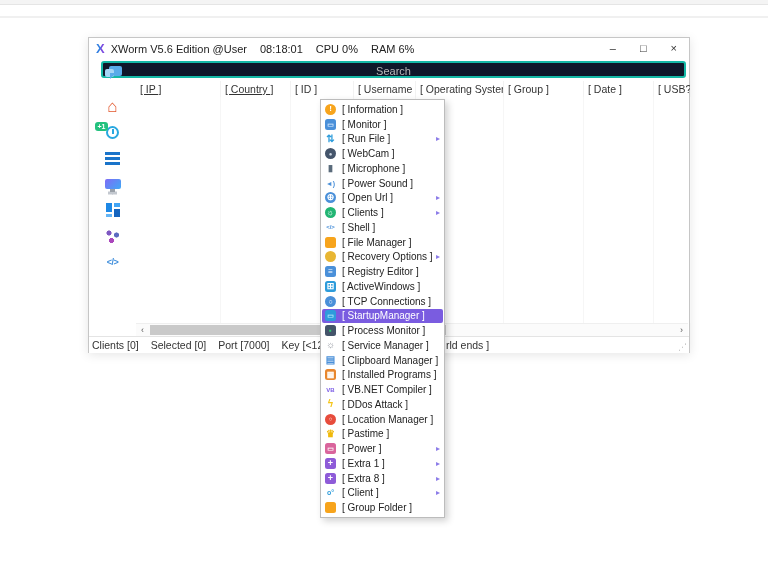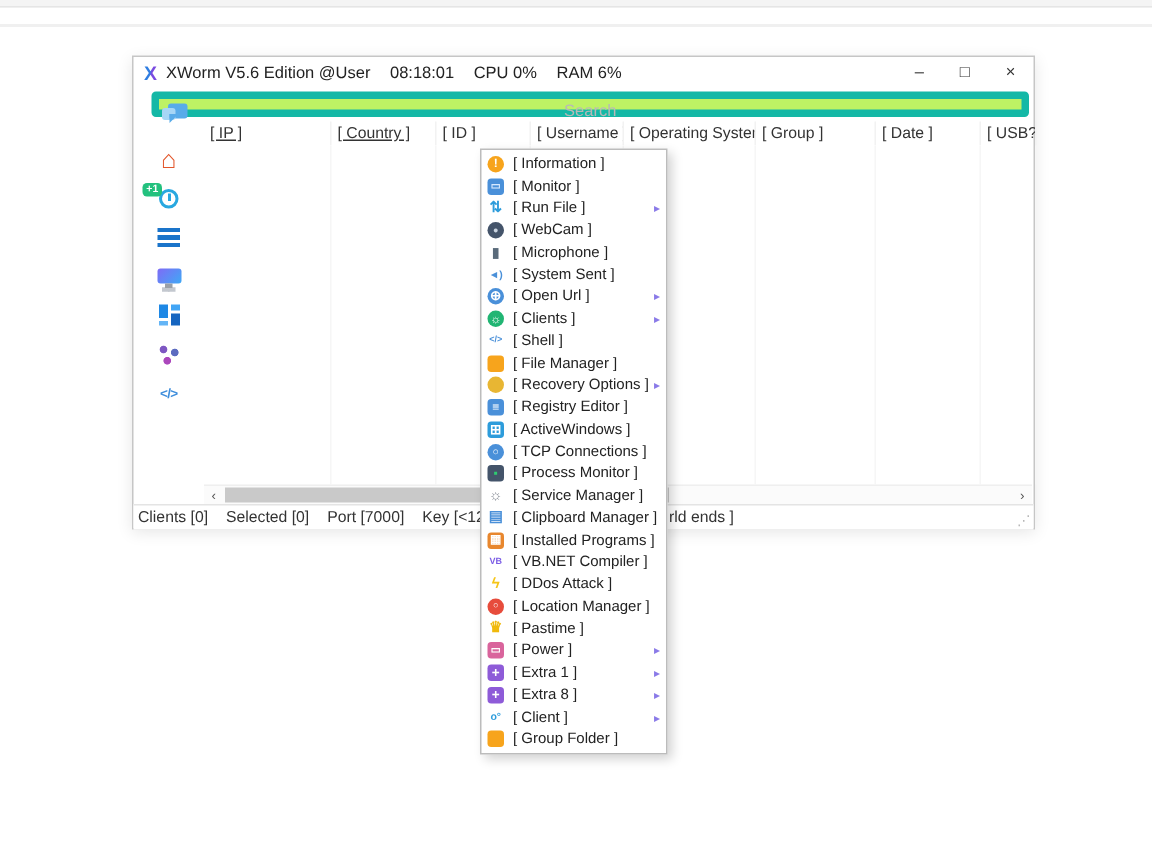--- a/index.html
+++ b/index.html
@@ -21,21 +21,21 @@
   .logo-x { font-weight:900; font-size:13px; color:#4c52e0;
     background:linear-gradient(100deg,#2f7de1 45%,#7a4ae0 55%);
     -webkit-background-clip:text; background-clip:text; -webkit-text-fill-color:transparent;
     margin-right:6px; line-height:1; }
   .tb-part { margin-right:13px; white-space:nowrap; }
   .win-controls { position:absolute; right:12px; top:0; height:21px;
     display:flex; gap:24px; align-items:center; font-size:11px; color:#333; }
   .win-controls span { cursor:default; line-height:1; }
 
   .search-row { position:absolute; left:12px; top:23px; right:3px; height:17px;
-    border:5px solid #14b8a6; border-radius:3px; background:#bef264; }
+    border:2px solid #14b8a6; border-radius:3px; background:#0f172a; }
   .chat-icon { position:absolute; left:6px; top:3px; width:13px; height:10px;
     background:#58abe9; border-radius:2px; z-index:2; }
   .chat-icon::before { content:""; position:absolute; left:-4px; top:3px; width:9px;
     height:8px; background:#a6d6f6; border-radius:2px; z-index:-1; }
   .chat-icon::after { content:""; position:absolute; left:1px; bottom:-3px;
     border:3px solid transparent; border-top-color:#58abe9; border-left-color:#58abe9; }
   .search-input { position:absolute; left:24px; right:24px; top:0; height:15px;
     border:none; outline:none; text-align:center; font-size:11px;
     font-family:"Liberation Sans", sans-serif; color:#777; background:transparent; }
   .search-input::placeholder { color:#b8b8b8; }
@@ -210,21 +210,21 @@
       <div class="menu-item">
         <span class="mi" style="background: rgb(68, 84, 106); border-radius: 50%; color: rgb(203, 213, 225); font-size: 6px;">●</span>
         <span class="mlabel">[ WebCam ]</span>
       </div>
       <div class="menu-item">
         <span class="mi" style="border-radius: 2.5px; color: rgb(90, 107, 123); font-size: 9px;">▮</span>
         <span class="mlabel">[ Microphone ]</span>
       </div>
       <div class="menu-item">
         <span class="mi" style="border-radius: 2.5px; color: rgb(74, 144, 217); font-size: 7px;">◄)</span>
-        <span class="mlabel">[ System Sent ]</span>
+        <span class="mlabel">[ Power Sound ]</span>
       </div>
       <div class="menu-item">
         <span class="mi" style="background: rgb(74, 144, 217); border-radius: 50%; color: rgb(255, 255, 255); font-size: 9px;">⊕</span>
         <span class="mlabel">[ Open Url ]</span>
         <span class="marrow">▸</span>
       </div>
       <div class="menu-item">
         <span class="mi" style="background: rgb(33, 181, 115); border-radius: 50%; color: rgb(255, 255, 255); font-size: 8px;">☼</span>
         <span class="mlabel">[ Clients ]</span>
         <span class="marrow">▸</span>
@@ -247,20 +247,24 @@
         <span class="mlabel">[ Registry Editor ]</span>
       </div>
       <div class="menu-item">
         <span class="mi" style="background: rgb(45, 156, 219); border-radius: 2.5px; color: rgb(255, 255, 255); font-size: 9px;">⊞</span>
         <span class="mlabel">[ ActiveWindows ]</span>
       </div>
       <div class="menu-item">
         <span class="mi" style="background: rgb(74, 144, 217); border-radius: 50%; color: rgb(255, 255, 255); font-size: 7px;">○</span>
         <span class="mlabel">[ TCP Connections ]</span>
       </div>
+      <div class="menu-item hl">
+        <span class="mi" style="background: rgb(45, 156, 219); border-radius: 2.5px; color: rgb(179, 236, 255); font-size: 7px;">▭</span>
+        <span class="mlabel">[ StartupManager ]</span>
+      </div>
       <div class="menu-item">
         <span class="mi" style="background: rgb(68, 84, 106); border-radius: 2.5px; color: rgb(46, 204, 113); font-size: 8px;">▪</span>
         <span class="mlabel">[ Process Monitor ]</span>
       </div>
       <div class="menu-item">
         <span class="mi" style="border-radius: 2.5px; color: rgb(138, 143, 152); font-size: 10px;">☼</span>
         <span class="mlabel">[ Service Manager ]</span>
       </div>
       <div class="menu-item">
         <span class="mi" style="border-radius: 2.5px; color: rgb(74, 144, 217); font-size: 10px;">▤</span>

